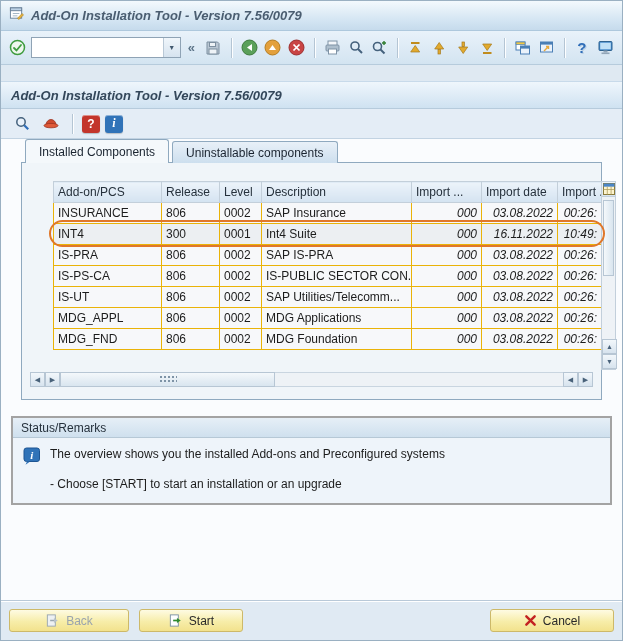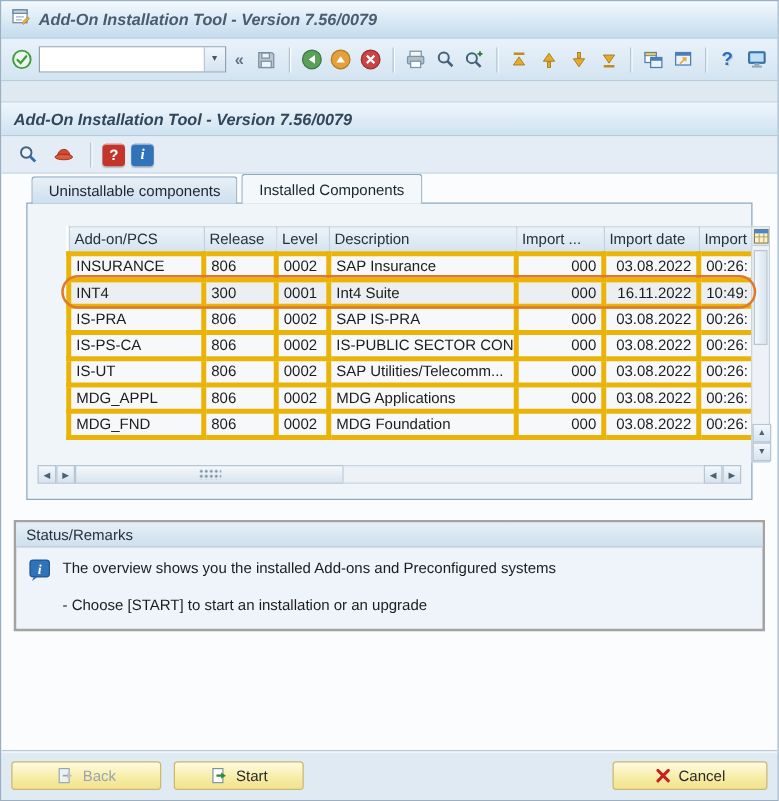--- a/index.html
+++ b/index.html
@@ -51,23 +51,23 @@
     border-radius:3px 3px 0 0;margin-right:3px;}
   .tab.active{height:24px;background:#f4f8fb;}
   .tab-panel{position:relative;z-index:1;margin-top:-1px;border:1px solid #8fa9bf;background:#f0f5f9;
     padding:18px 6px 12px 6px;}
 
   
   .grid-area{position:relative;width:517px;margin:0 auto;height:189px;}
   .grid-table{border-collapse:collapse;table-layout:fixed;width:548px;background:#fff;border:1px solid #b9c6d3;}
   .grid-table th{height:21px;background:linear-gradient(#ecf3fa,#d4e3f1);border:1px solid #c3cfda;
     font-weight:normal;font-size:12px;color:#26313c;text-align:left;padding:0 4px;overflow:hidden;white-space:nowrap;}
-  .grid-table td{height:21px;border:4px solid #eab308;font-size:12px;color:#1c1c1c;background:#f7f8fa;
+  .grid-table td{height:21px;border:1px solid #eab308;font-size:12px;color:#1c1c1c;background:#f7f8fa;
     padding:0 4px;overflow:hidden;white-space:nowrap;}
-  .grid-table td.r{text-align:right;}
+  .grid-table td.r{text-align:right;font-style:italic;}
   .grid-table tr[data-highlighted] td{background:#eceff2;}
 
   .vscroll{position:absolute;top:0;left:548px;width:15px;height:189px;display:flex;flex-direction:column;
     background:#e8eef4;border:1px solid #c2cfdb;}
   .corner{flex:0 0 15px;display:flex;align-items:center;justify-content:center;
     background:linear-gradient(#f0f5fa,#d8e4ef);border-bottom:1px solid #c2cfdb;}
   .vtrack{flex:1;position:relative;background:#eef2f6;}
   .vthumb{position:absolute;top:3px;left:1px;right:1px;height:76px;
     background:linear-gradient(90deg,#f4f8fb,#d9e5ef);border:1px solid #b7c6d4;}
   .sbtn{flex:0 0 15px;width:15px;height:15px;display:flex;align-items:center;justify-content:center;
@@ -256,22 +256,22 @@
     <span class="sep"></span>
     <button class="sqbtn red">?</button>
     <button class="sqbtn blue">i</button>
   </div>
 
   <div class="main">
 
 
     <div class="tabs-wrap">
       <div class="tabstrip">
+        <div class="tab active">Installed Components</div>
         <div class="tab">Uninstallable components</div>
-        <div class="tab active">Installed Components</div>
       </div>
       <div class="tab-panel">
         <div class="grid-area">
           <table class="grid-table">
             <colgroup>
               <col style="width:108px">
                 <col style="width:58px">
                 <col style="width:42px">
               <col style="width:150px">
                 <col style="width:70px">

